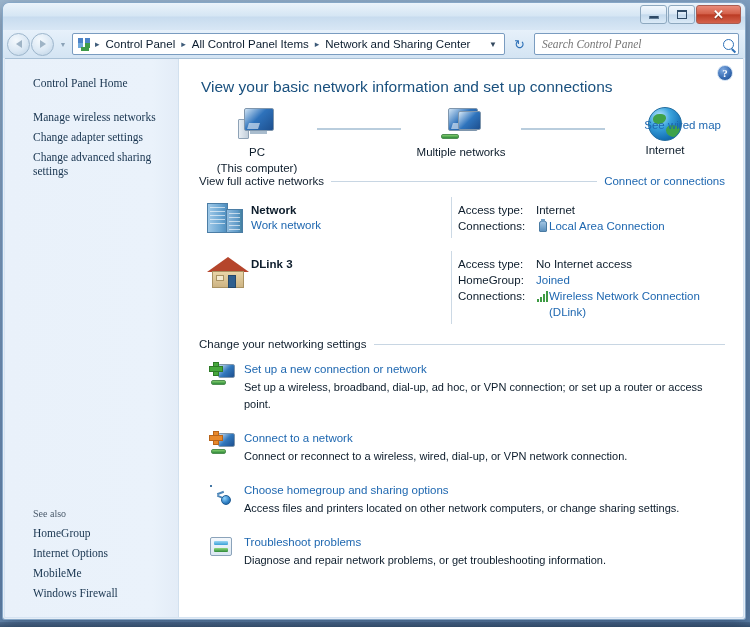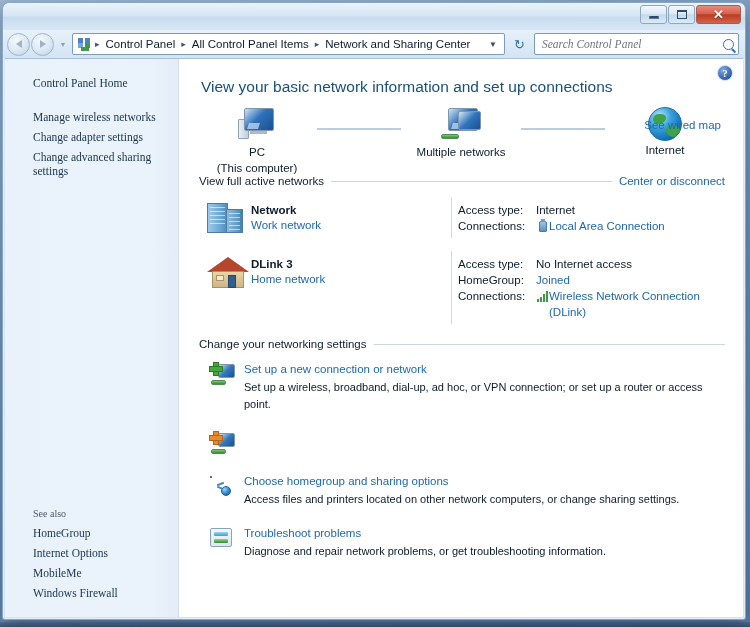--- a/index.html
+++ b/index.html
@@ -620,21 +620,21 @@
           <div class="icon-globe"></div>
           <div class="lbl">Internet</div>
         </div>
 
         <div id="see-full-map">See wired map</div>
       </div>
 
       <div class="sect-head">
         <span>View full active networks</span>
         <span class="rule"></span>
-        <span class="rlink">Center or disconnect</span>
+        <span class="rlink">Connect or connections</span>
       </div>
 
       <div class="net-row">
         <div class="net-icon-cell">
           <div class="icon-server">
             <span class="b1"></span>
               <span class="b2"></span>
           </div>
         </div>
         <div class="net-name-cell">
@@ -658,21 +658,20 @@
         <div class="net-icon-cell">
           <div class="icon-house">
             <span class="roof"></span>
               <span class="walls"></span>
             <span class="win"></span>
               <span class="door"></span>
           </div>
         </div>
         <div class="net-name-cell">
           <div class="net-name">DLink  3</div>
-          <div class="net-type">Home network</div>
         </div>
         <div class="net-detail-cell">
           <div class="detail-line">
             <span class="detail-label">Access type:</span>
             <span class="detail-value">No Internet access</span>
           </div>
           <div class="detail-line">
             <span class="detail-label">HomeGroup:</span>
             <span class="detail-value link">Joined</span>
           </div>
@@ -705,20 +704,24 @@
           <div class="setting-desc">Set up a wireless, broadband, dial-up, ad hoc, or VPN connection; or set up a router or access point.</div>
         </div>
       </div>
 
       <div class="setting-item">
         <div class="setting-icon">
           <span class="si-net"></span>
             <span class="si-cable"></span>
             <span class="si-plus orange"></span>
         </div>
+        <div class="setting-text">
+          <span class="setting-link">Connect to a network</span>
+          <div class="setting-desc">Connect or reconnect to a wireless, wired, dial-up, or VPN network connection.</div>
+        </div>
       </div>
 
       <div class="setting-item">
         <div class="setting-icon">
           <span class="si-home">
             <span class="bar1"></span>
               <span class="bar2"></span>
             <span class="n"></span>
               <span class="n"></span>
               <span class="n"></span>

